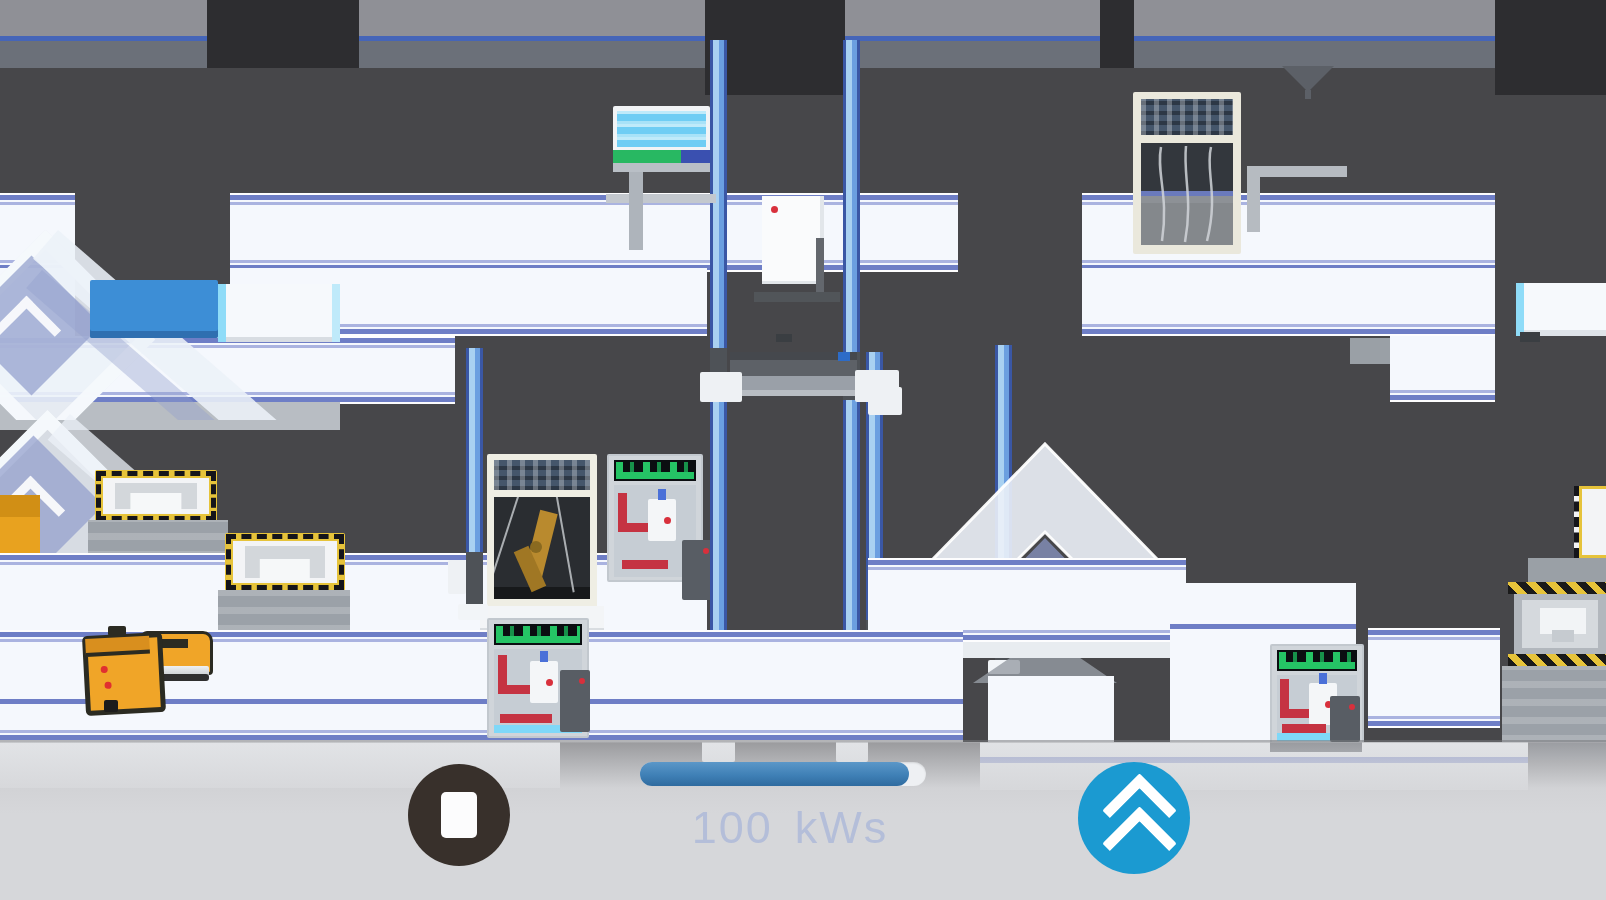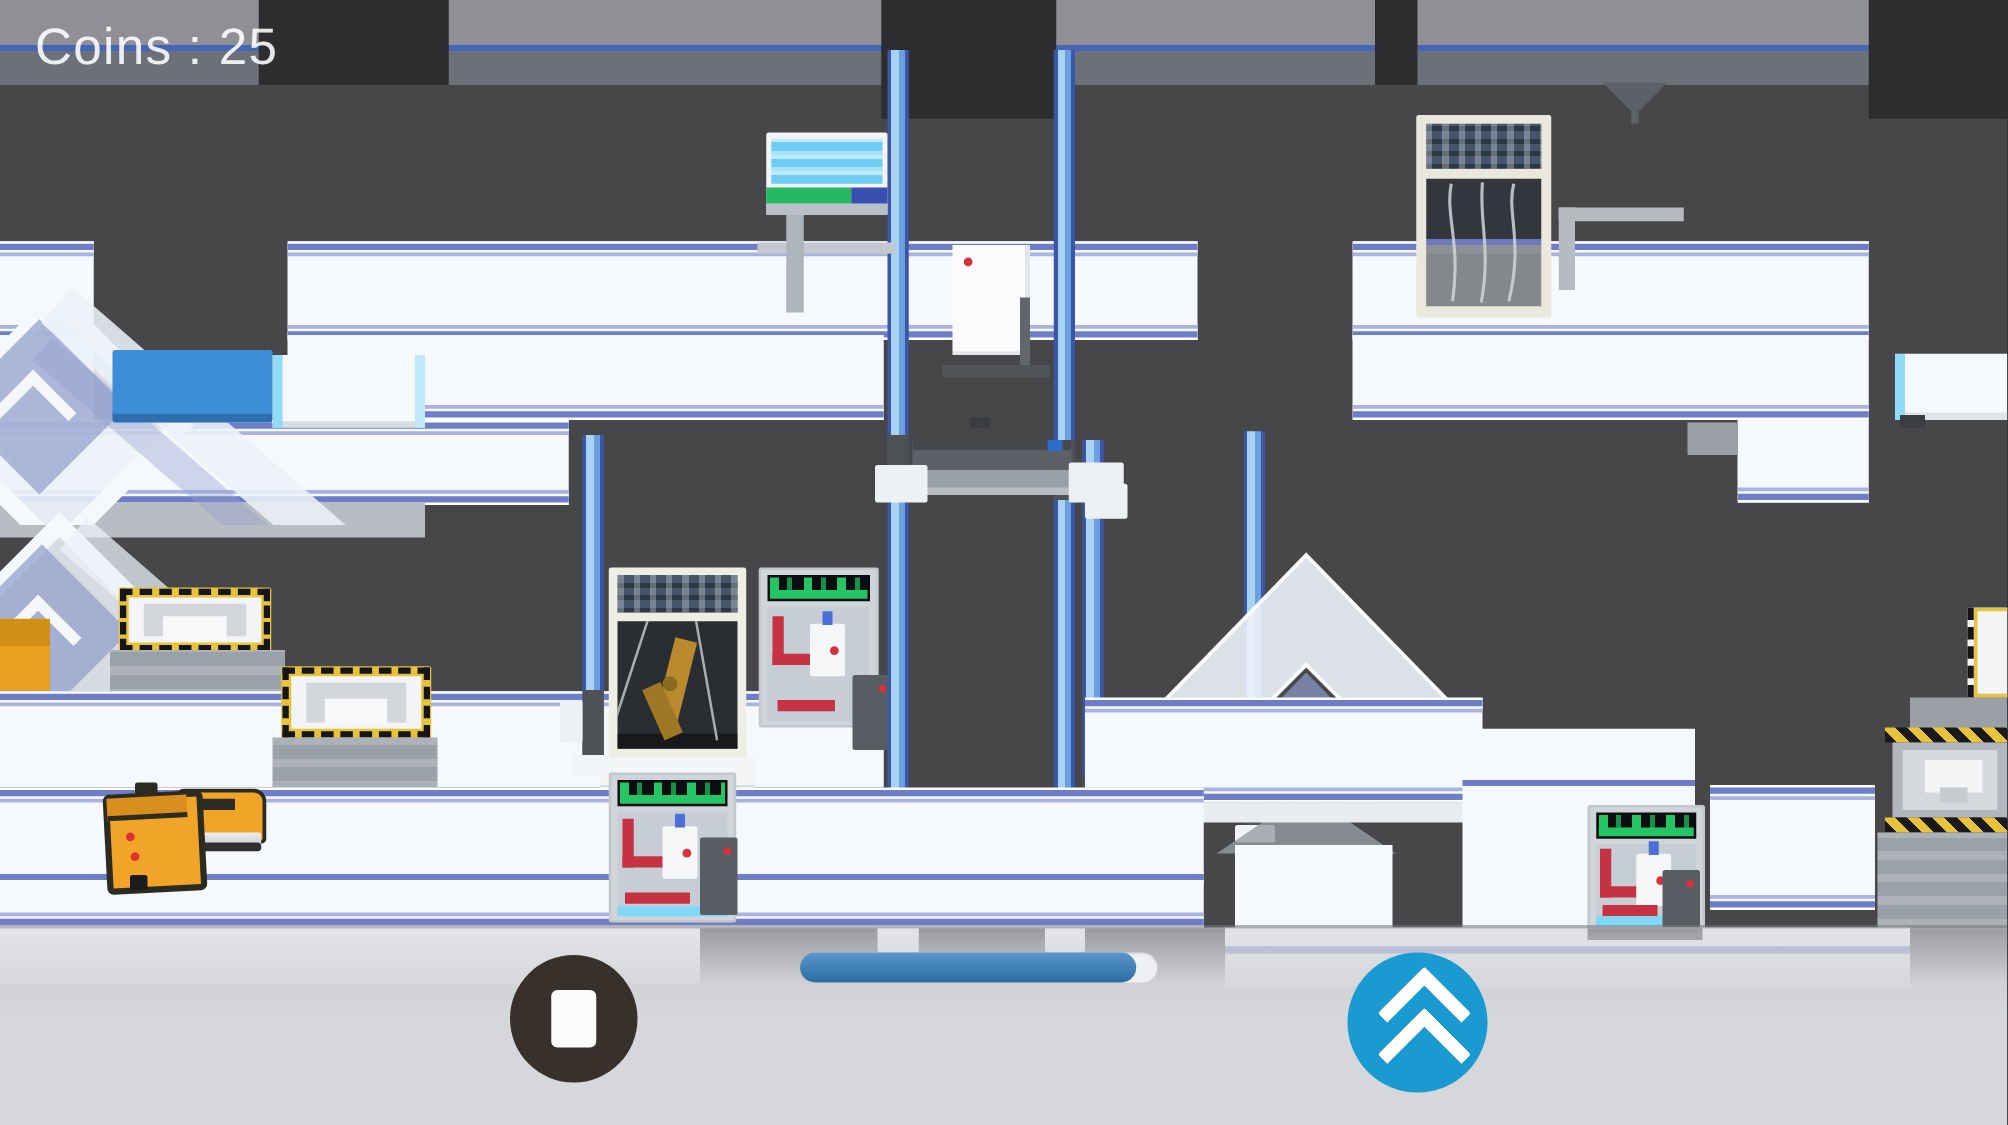--- a/index.html
+++ b/index.html
@@ -284,20 +284,22 @@
   <div class="abs" style="left:0;top:740px;width:1606px;height:3px;background:rgba(118,120,124,.55);"></div>
   <div class="abs uibar" style="left:0;top:742px;width:1606px;height:158px;"></div>
 
   <div class="abs stopbtn" style="left:408px;top:764px;">
     <div class="sq"></div>
   </div>
 
   <div class="abs ptrack" style="left:640px;top:762px;">
     <div class="pfill" style="width: 94%;"></div>
   </div>
+  <div class="abs powertext" style="left:640px;top:802px;width:300px;text-align:center;">
+    <span>100</span><span style="display:inline-block;width:22px;"></span><span>kWs</span>
+  </div>
 
   <div class="abs boostbtn" style="left:1078px;top:762px;">
     <span class="chev" style="top:22px;"></span>
     <span class="chev" style="top:55px;"></span>
   </div>
 
-  <div class="abs coins" style="left:28px;top:14px;">Coins : 25</div>
 </div>
 
 </body></html>

